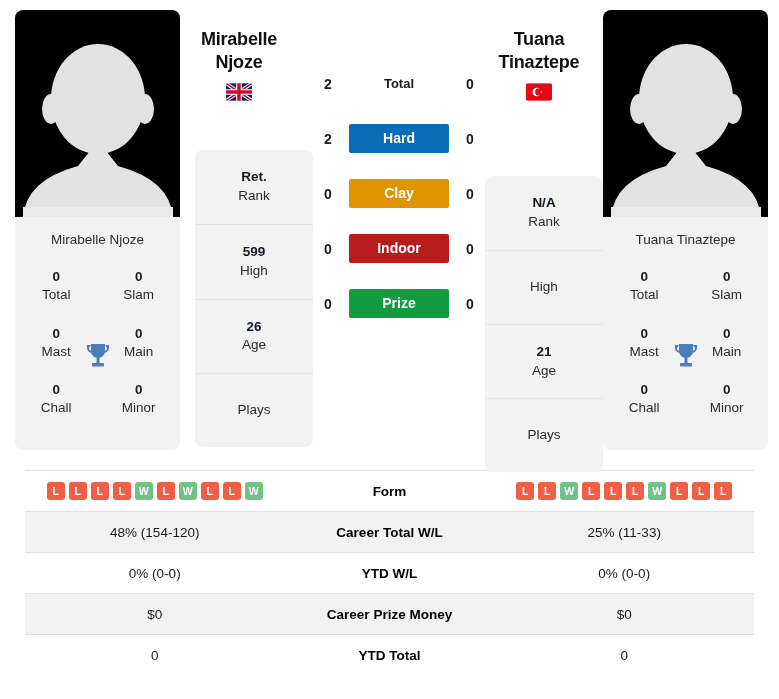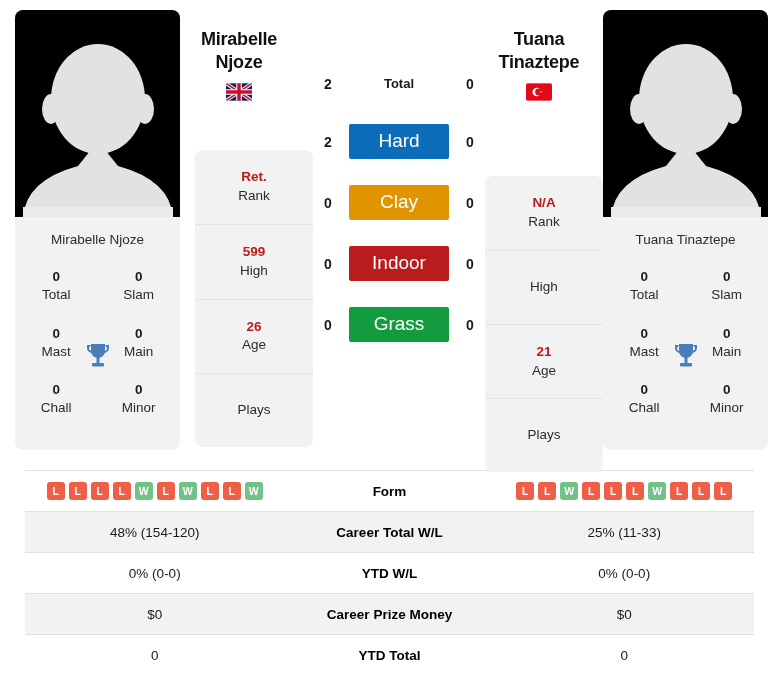--- a/index.html
+++ b/index.html
@@ -100,21 +100,21 @@
   }
   .rank-row {
     text-align: center;
     padding: 18px 4px 18px 4px;
     border-bottom: 1px solid #e4e4e4;
   }
   .rank-row:last-child { border-bottom: none; }
   .rank-val {
     font-size: 13.5px;
     font-weight: bold;
-    color: #b91c1c;
+    color: #0f172a;
     line-height: 1.4;
   }
   .rank-lbl {
     font-size: 13.5px;
     color: #2b2b2b;
     line-height: 1.4;
   }
   .rank-row.tall { padding: 27px 4px 27px 4px; }
 
   
@@ -138,22 +138,22 @@
     text-align: center;
     font-size: 14px;
     font-weight: bold;
     color: #1a1a1a;
     flex: 0 0 30px;
   }
   .surf-badge {
     flex: 1 1 auto;
     margin: 0 6px;
     text-align: center;
-    font-size: 19px;
-    font-weight: normal;
+    font-size: 14px;
+    font-weight: bold;
     color: #ffffff;
     padding: 6px 0 7px 0;
     border-radius: 2px;
   }
   .surf-badge.plain {
     color: #1a1a1a;
     background: transparent;
     font-weight: bold;
     font-size: 13px;
   }
@@ -322,21 +322,21 @@
       <div class="surf-badge" style="background:#e09400">Clay</div>
       <div class="surf-num">0</div>
     </div>
     <div class="surface-row">
       <div class="surf-num">0</div>
       <div class="surf-badge" style="background:#b91c1c">Indoor</div>
       <div class="surf-num">0</div>
     </div>
     <div class="surface-row">
       <div class="surf-num">0</div>
-      <div class="surf-badge" style="background:#129b3f">Grass</div>
+      <div class="surf-badge" style="background:#129b3f">Prize</div>
       <div class="surf-num">0</div>
     </div>
   </div>
 
   <div class="rank-col right">
     <div class="rank-card">
       <div class="rank-row">
         <div class="rank-val">N/A</div>
         <div class="rank-lbl">Rank</div>
       </div>

